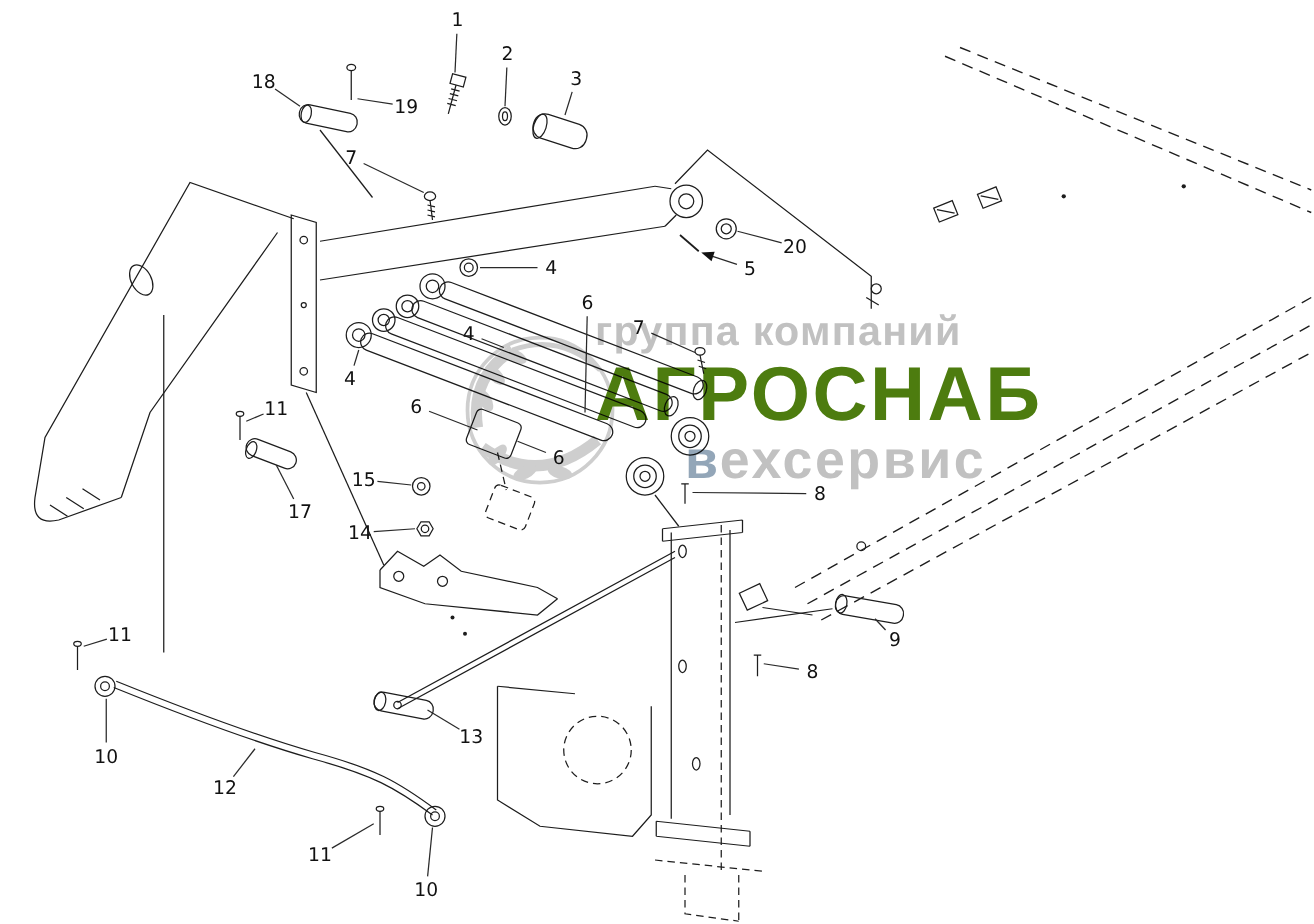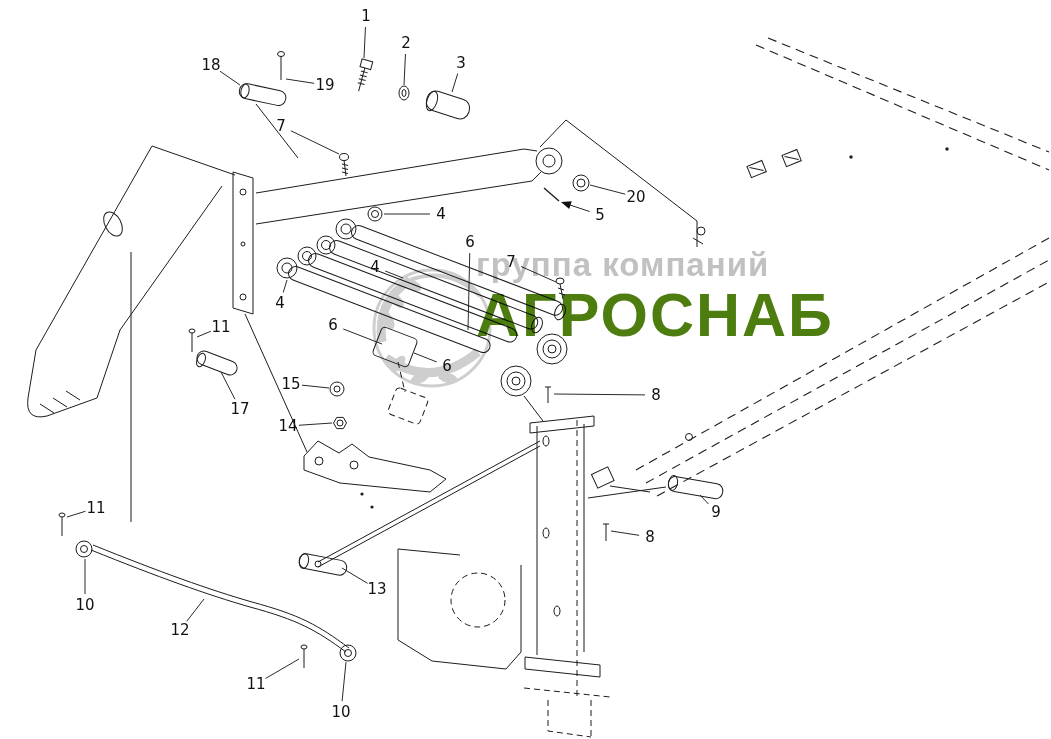--- a/index.html
+++ b/index.html
@@ -345,16 +345,17 @@
           <ellipse cx="54" cy="31" rx="5" ry="10" transform="rotate(-65 54 31)"></ellipse>
           <ellipse cx="40" cy="110" rx="5" ry="10" transform="rotate(40 40 110)"></ellipse>
           <ellipse cx="62" cy="124" rx="5" ry="10" transform="rotate(65 62 124)"></ellipse>
           <ellipse cx="90" cy="124" rx="5" ry="10" transform="rotate(105 90 124)"></ellipse>
         </g>
       </svg>
     </div>
     <div class="wm-text">
       <div class="wm-line1">группа компаний</div>
       <div class="wm-line2">АГРОСНАБ</div>
+      <div class="wm-line3"><span class="wm-prefix">в</span><span>ехсервис</span></div>
     </div>
   </div>
 
 </div>
 
 </body></html>

